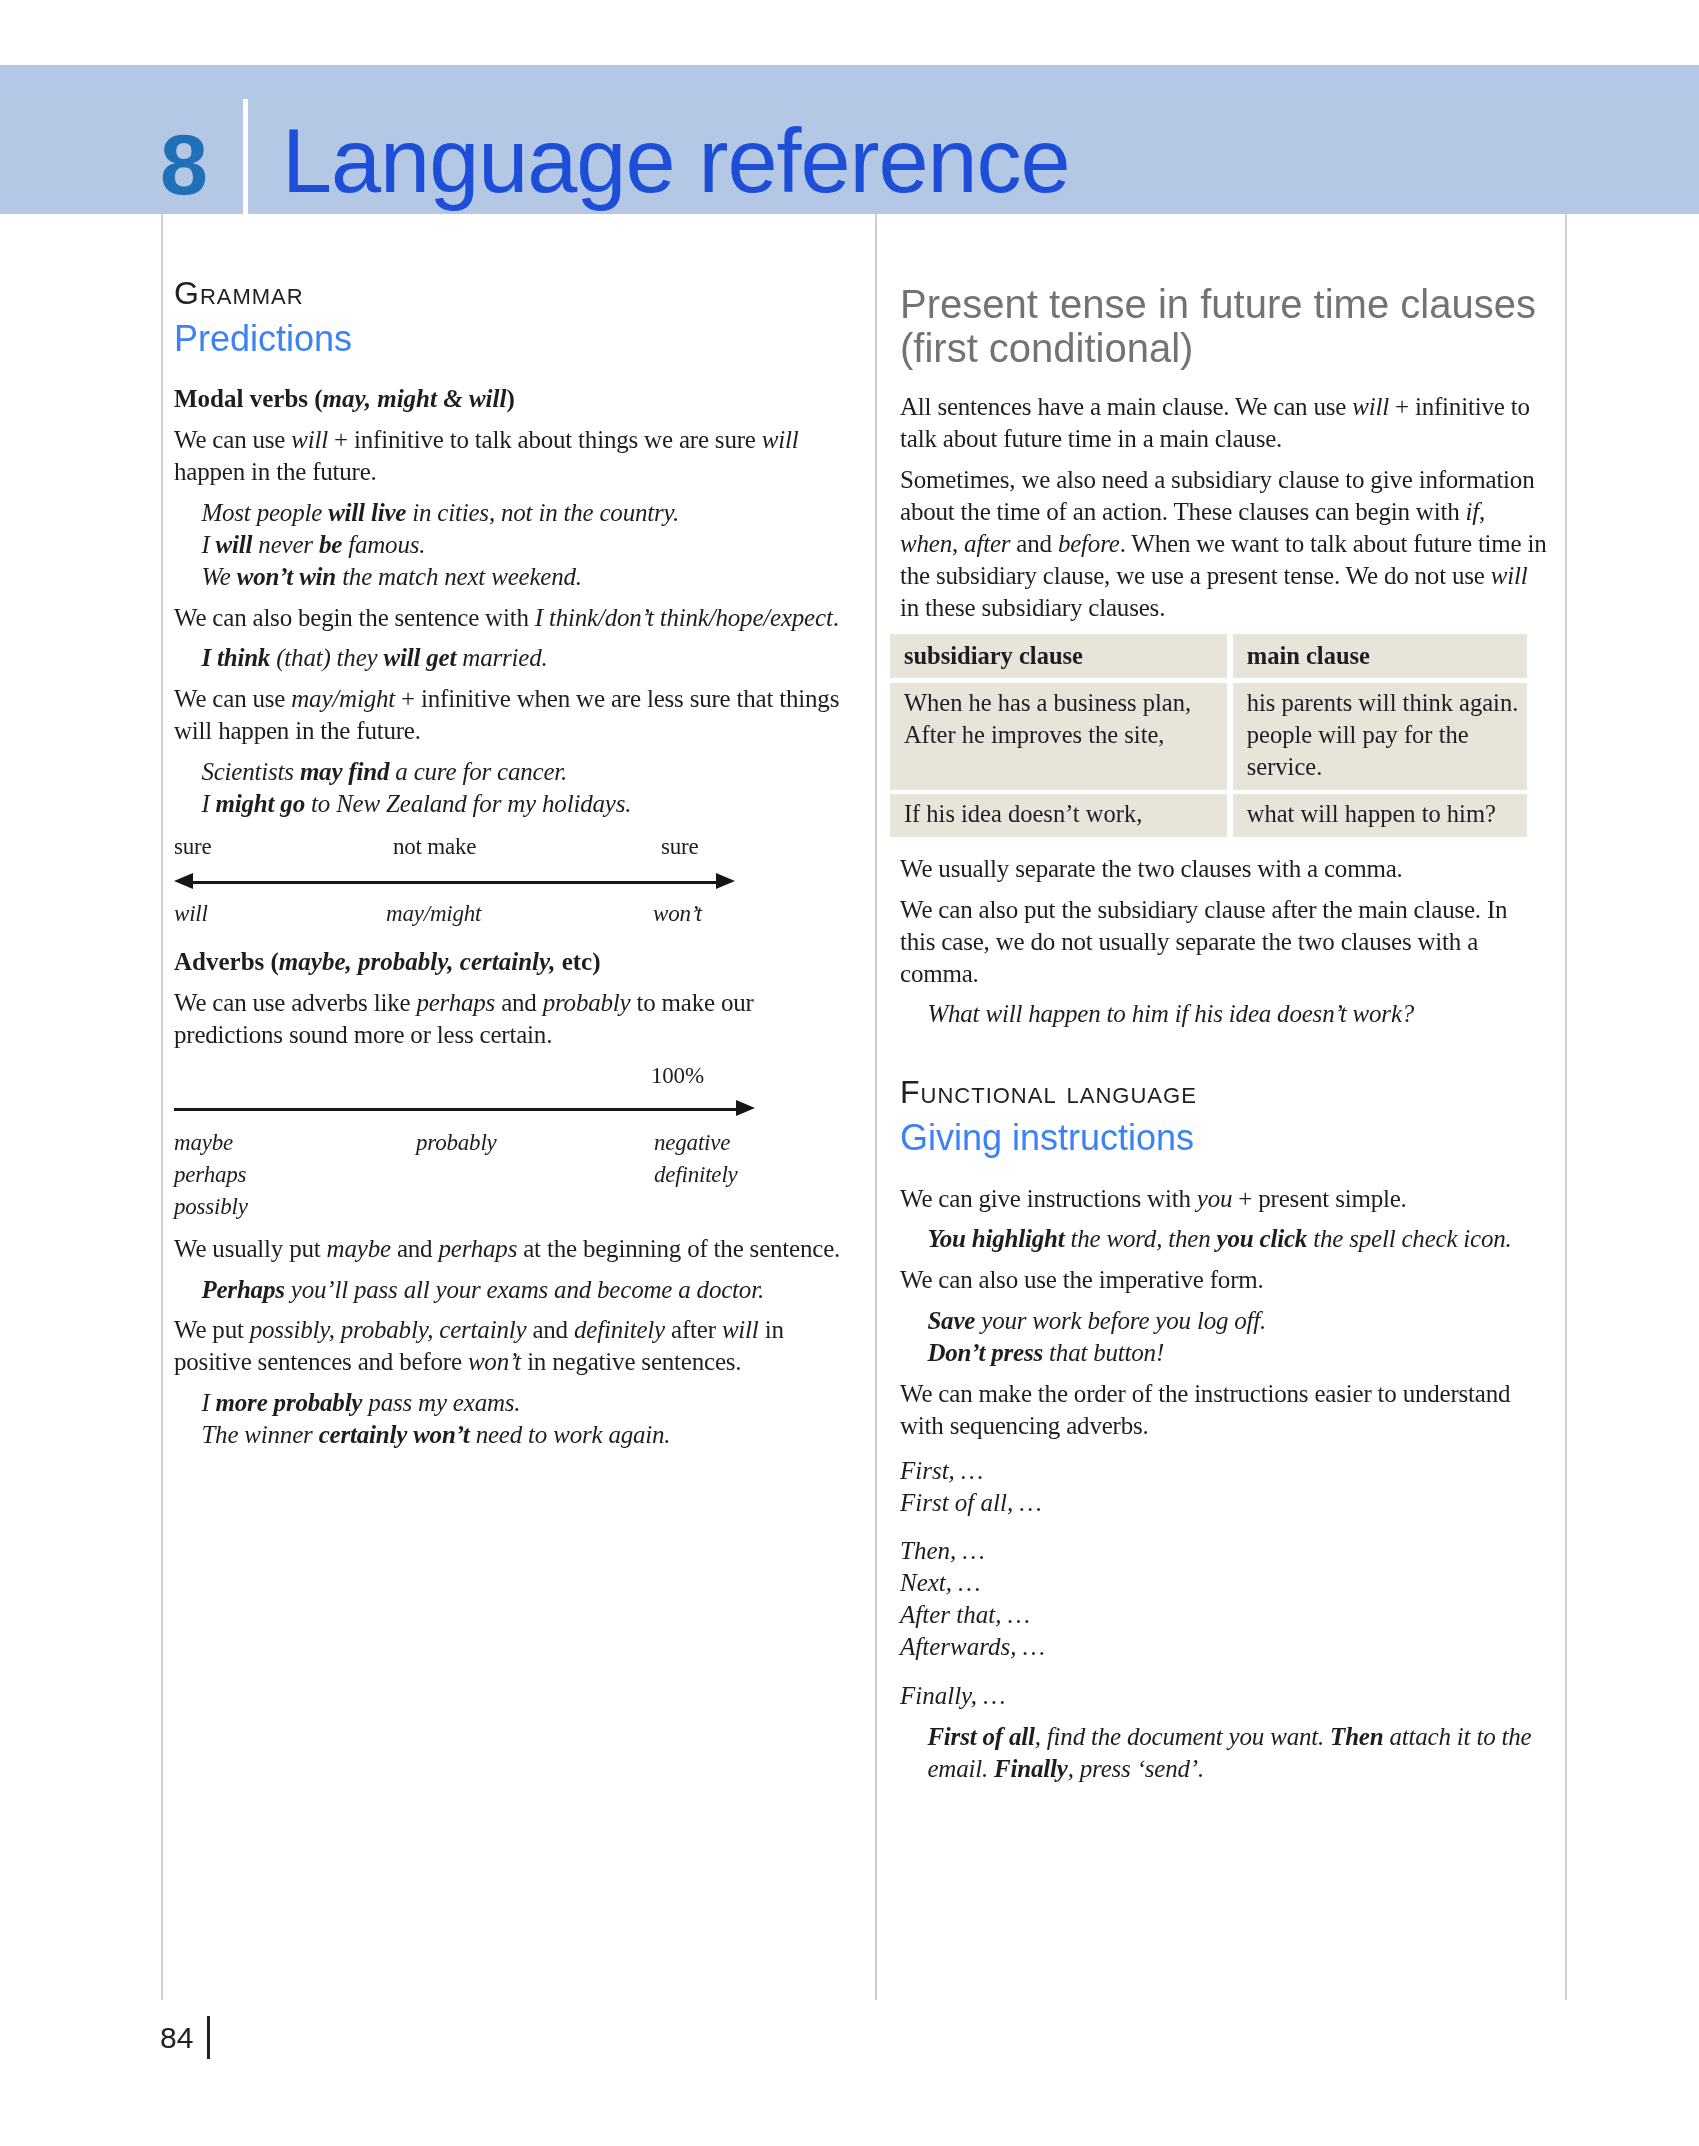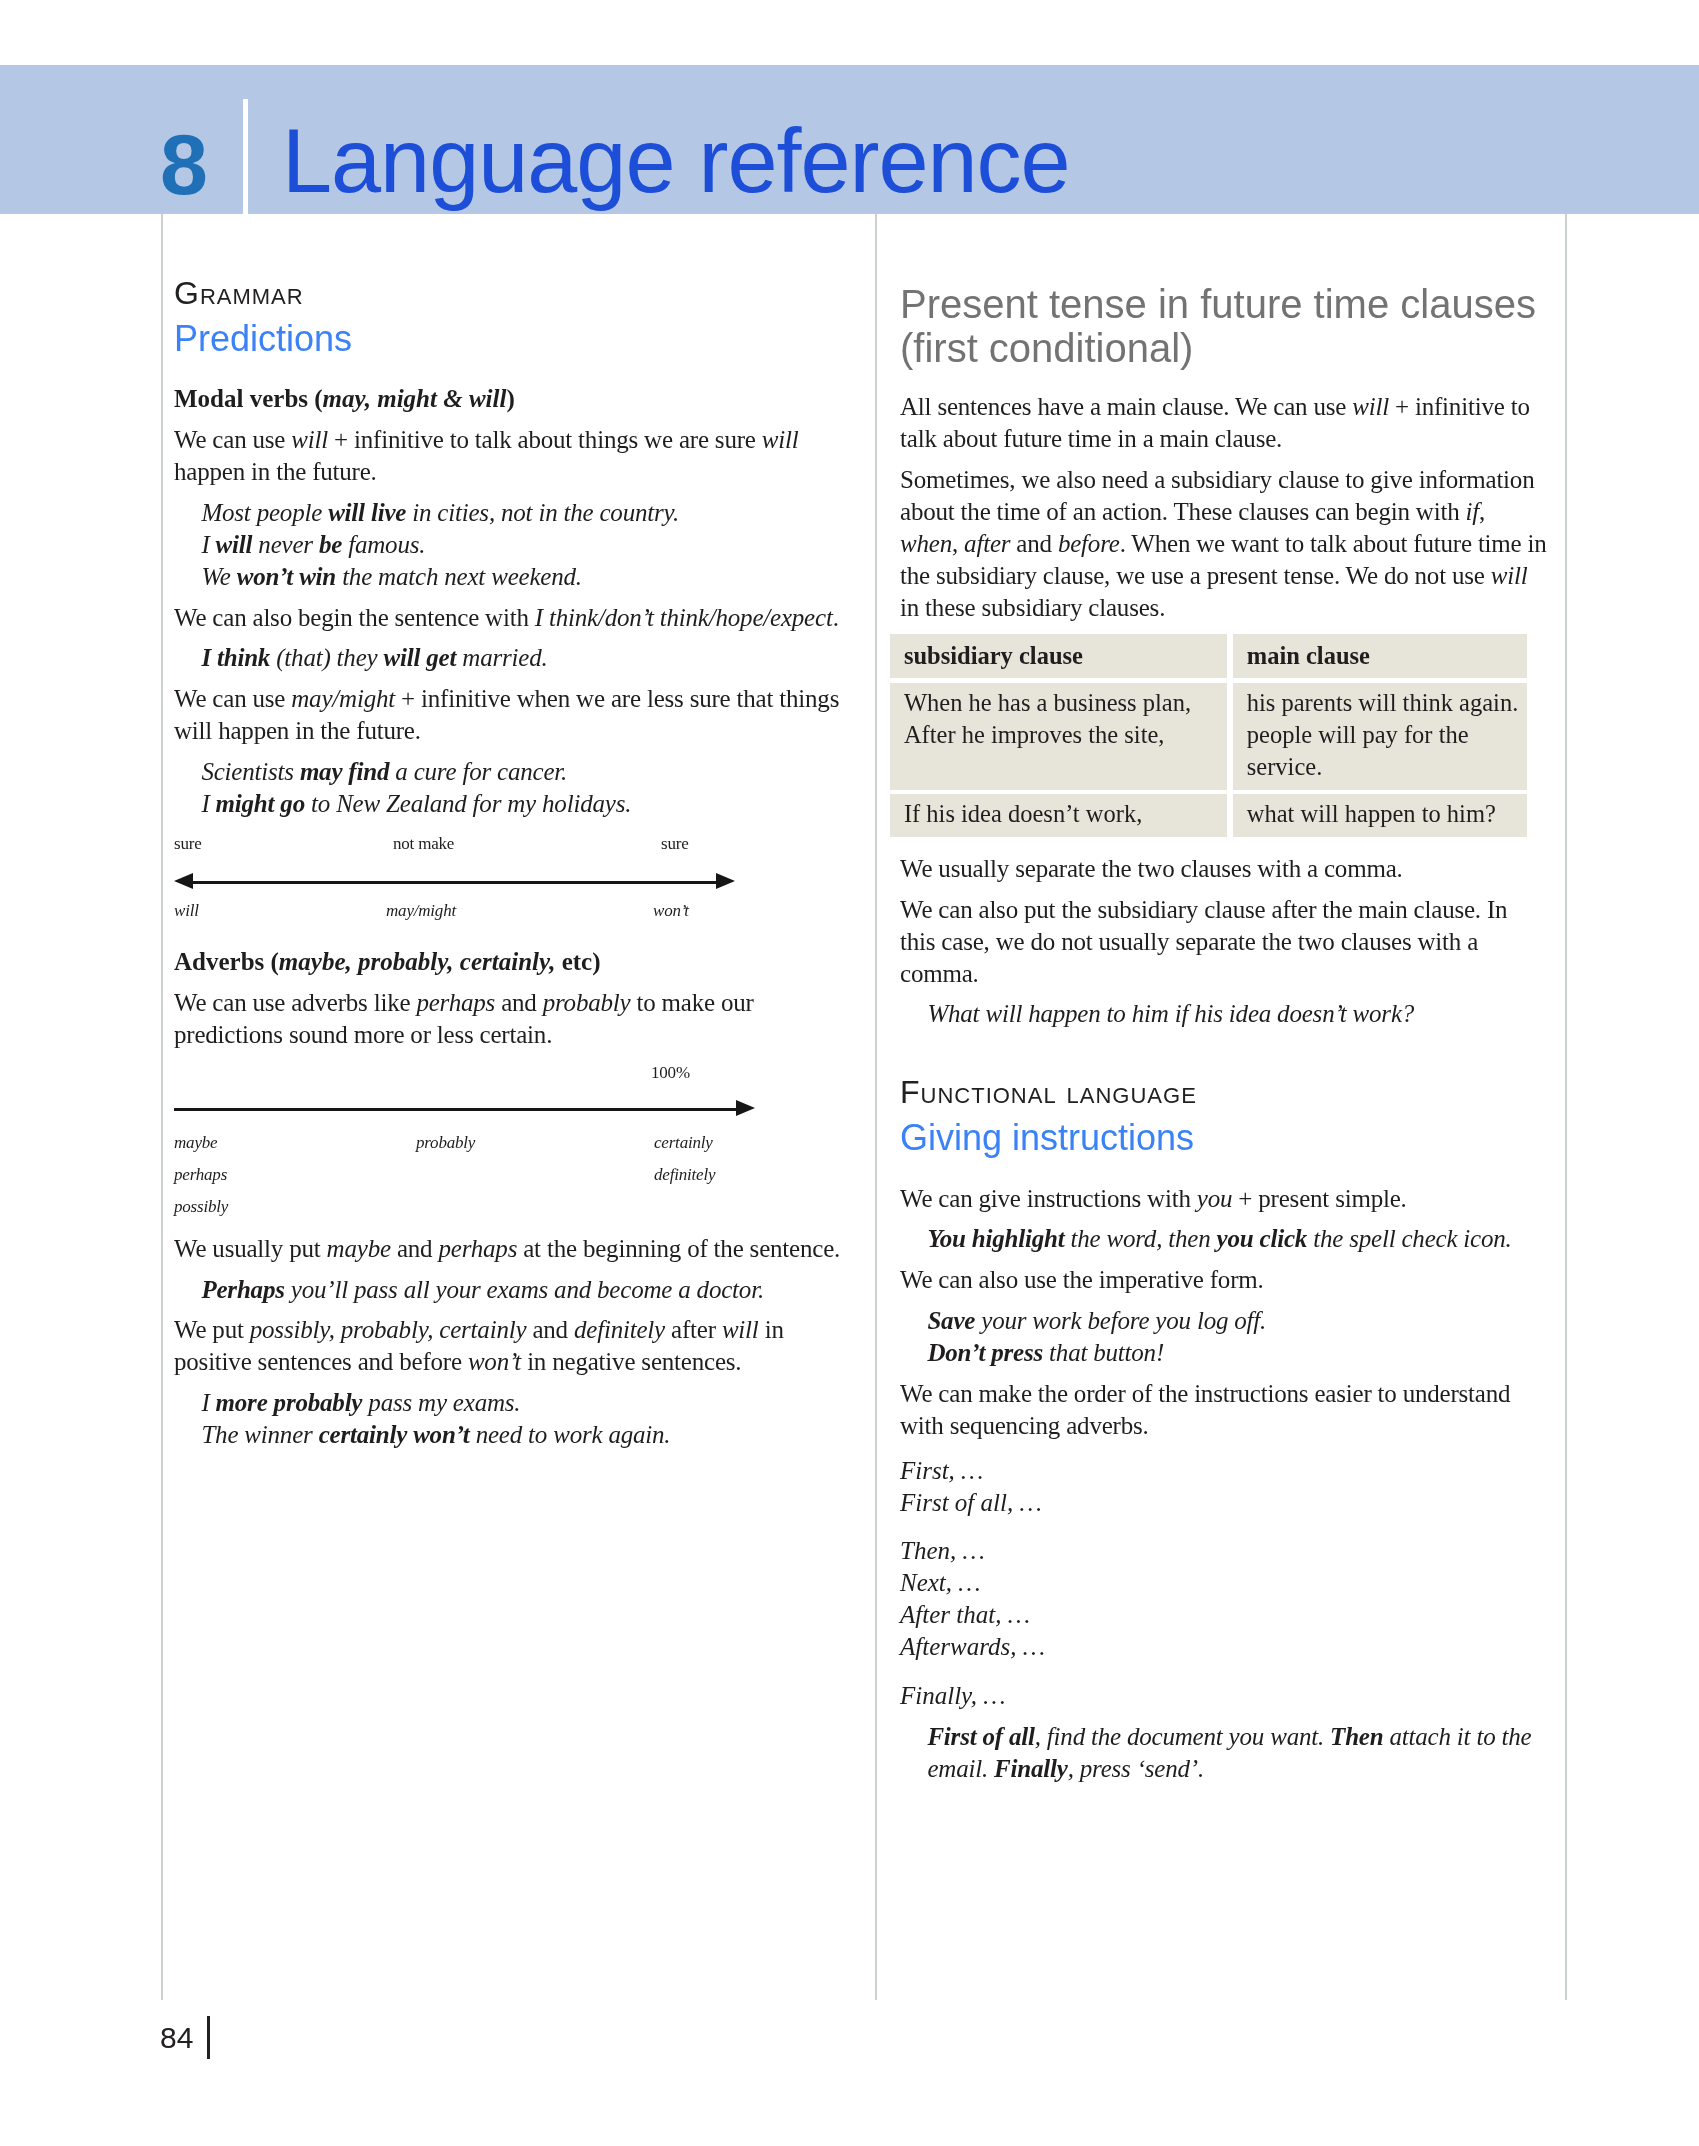--- a/index.html
+++ b/index.html
@@ -48,21 +48,21 @@
   .example{
     font-style:italic;font-size:25px;line-height:32px;letter-spacing:-0.2px;
     padding-left:27.4px;margin:8.8px 0 0;
   }
   .seq-group{font-style:italic;font-size:25px;line-height:32px;margin:16.7px 0 0;}
   .gap-top{margin-top:12.7px;}
   strong{font-weight:bold;}
   em{font-style:italic;}
 
   
-  .scale{position:relative;margin-top:13.7px;font-size:17px;letter-spacing:-0.2px;}
+  .scale{position:relative;margin-top:13.7px;font-size:23px;letter-spacing:-0.2px;}
   .scale .row{position:relative;height:32px;}
   .scale .row span{position:absolute;top:0;white-space:nowrap;}
   .scale .row.it{font-style:italic;}
   .arrowbox{position:relative;height:35px;}
   .shaft{position:absolute;top:15.7px;height:2.9px;background:#161616;}
   .ah{position:absolute;top:7.8px;width:0;height:0;border-top:8.8px solid transparent;border-bottom:8.8px solid transparent;}
   .ah-l{left:0;border-right:19.6px solid #161616;}
   .ah-r{right:0;border-left:19.6px solid #161616;}
   .scale1{width:561px;}
   .scale1 .shaft{left:13.7px;right:13.7px;}
@@ -156,21 +156,21 @@
     <div class="word-cols">
       <div class="wcol c0">
           <div class="line">maybe</div>
           <div class="line">perhaps</div>
           <div class="line">possibly</div>
         </div>
       <div class="wcol c1">
           <div class="line">probably</div>
         </div>
       <div class="wcol c2">
-          <div class="line">certainly</div>
+          <div class="line">negative</div>
           <div class="line">definitely</div>
         </div>
     </div>
   </div>
 
   <p class="body">We usually put <em>maybe</em> and <em>perhaps</em> at the beginning of the sentence.</p>
   <div class="example"><strong>Perhaps</strong> you’ll pass all your exams and become a doctor.</div>
 
   <p class="body">We put <em>possibly, probably, certainly</em> and <em>definitely</em> after <em>will</em> in positive sentences and before <em>won’t</em> in negative sentences.</p>
   <div class="example">

